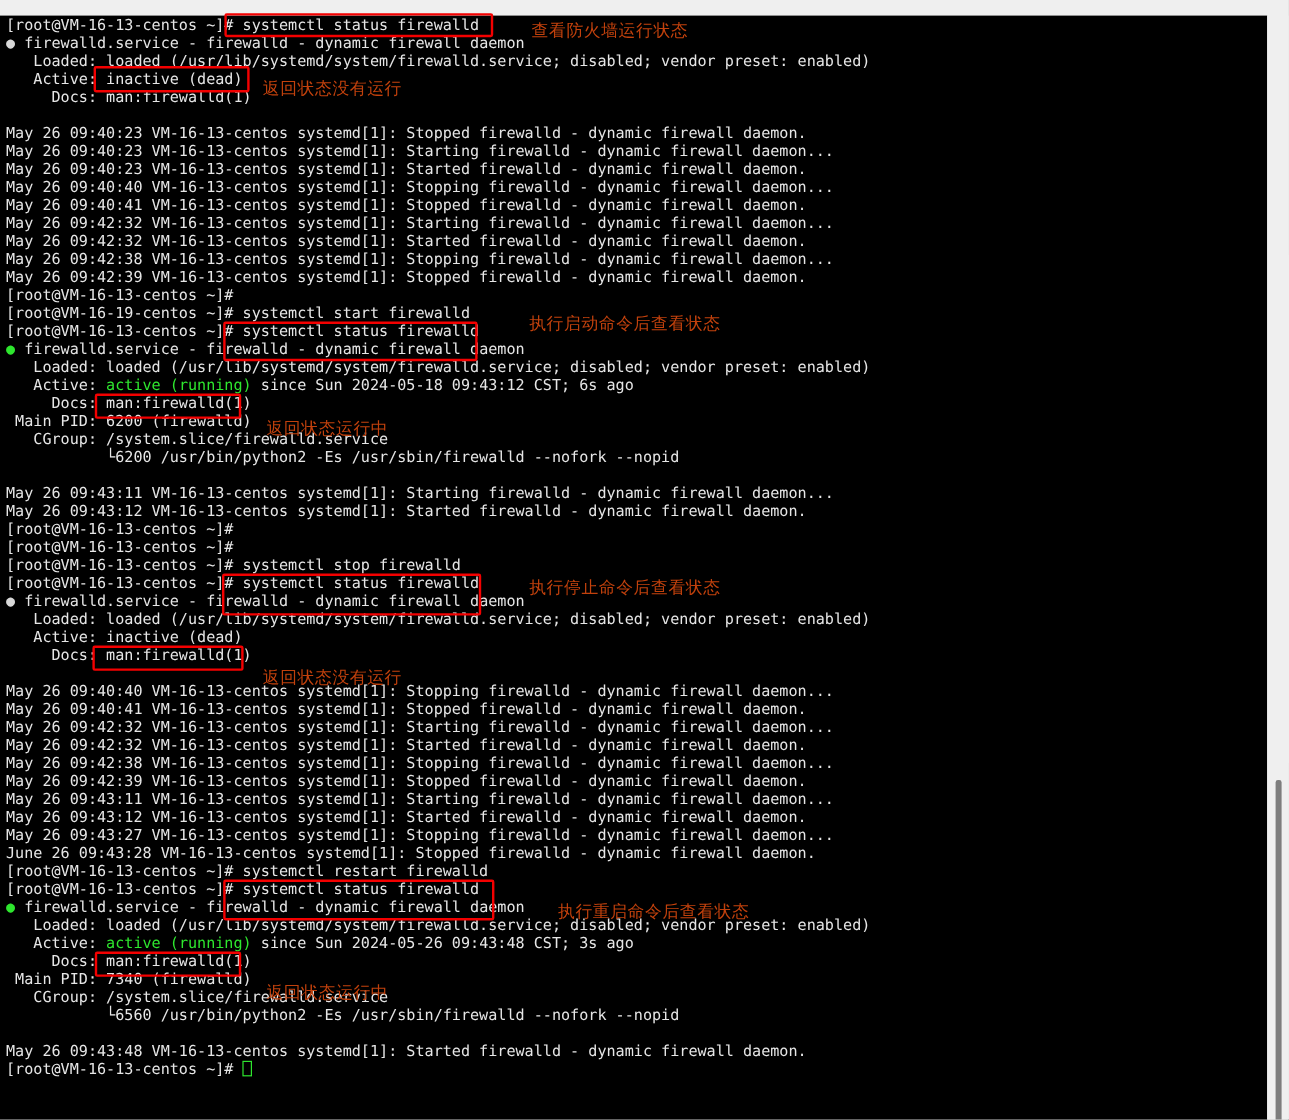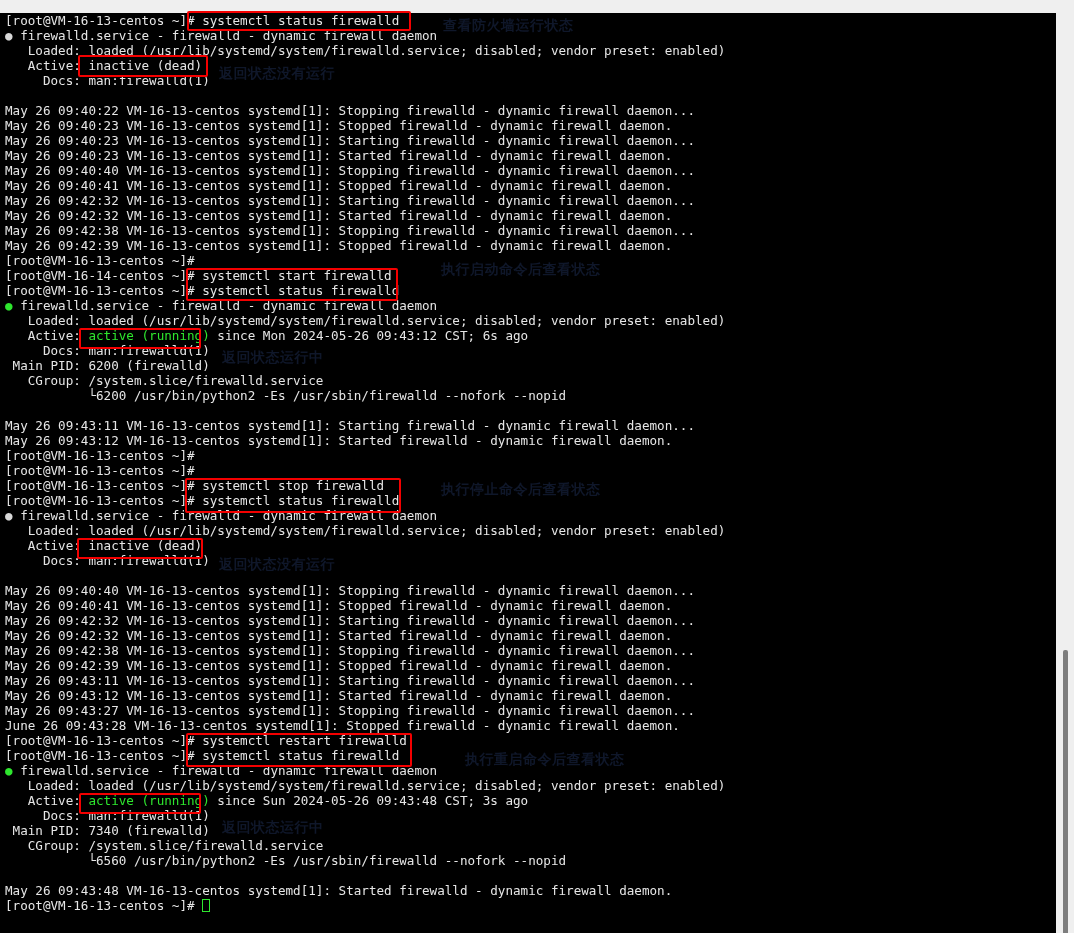--- a/index.html
+++ b/index.html
@@ -27,23 +27,23 @@
     border:1px solid #2ee62e;box-sizing:border-box;
     vertical-align:-2px;
   }
   
   .redbox{
     position:absolute;border:2px solid #f40000;border-radius:2px;
     pointer-events:none;box-sizing:border-box;
   }
   
   .note{
-    position:absolute;color:#0f172a;
+    position:absolute;color:#c2410c;
     font-family:"DejaVu Sans","Liberation Sans",sans-serif;
-    font-size:14px;font-weight:bold;white-space:nowrap;
+    font-size:14px;font-weight:normal;white-space:nowrap;
     letter-spacing:0.5px;
   }
   
   #scroll-track{
     position:absolute;right:0;top:0;width:18px;height:933px;background:#efefef;
   }
   #scroll-thumb{
     position:absolute;right:6px;top:637px;width:5px;height:288px;
     background:#7d7d7d;border-radius:2px;
   }
@@ -54,36 +54,35 @@
 <div id="screen">
 
   <div id="terminal">
     <div id="terminal-lines">
         <div class="line">[root@VM-16-13-centos ~]# systemctl status firewalld</div>
         <div class="line"><span class="bullet-w">●</span><span class="white"> firewalld.service - firewalld - dynamic firewall daemon</span></div>
         <div class="line">   Loaded: loaded (/usr/lib/systemd/system/firewalld.service; disabled; vendor preset: enabled)</div>
         <div class="line">   Active: inactive (dead)</div>
         <div class="line">     Docs: man:firewalld(1)</div>
         <div class="line blank"> </div>
-        <div class="line">May 26 09:40:22 VM-16-13-centos systemd[1]: Stopping firewalld - dynamic firewall daemon...</div>
         <div class="line">May 26 09:40:23 VM-16-13-centos systemd[1]: Stopped firewalld - dynamic firewall daemon.</div>
         <div class="line">May 26 09:40:23 VM-16-13-centos systemd[1]: Starting firewalld - dynamic firewall daemon...</div>
         <div class="line">May 26 09:40:23 VM-16-13-centos systemd[1]: Started firewalld - dynamic firewall daemon.</div>
         <div class="line">May 26 09:40:40 VM-16-13-centos systemd[1]: Stopping firewalld - dynamic firewall daemon...</div>
         <div class="line">May 26 09:40:41 VM-16-13-centos systemd[1]: Stopped firewalld - dynamic firewall daemon.</div>
         <div class="line">May 26 09:42:32 VM-16-13-centos systemd[1]: Starting firewalld - dynamic firewall daemon...</div>
         <div class="line">May 26 09:42:32 VM-16-13-centos systemd[1]: Started firewalld - dynamic firewall daemon.</div>
         <div class="line">May 26 09:42:38 VM-16-13-centos systemd[1]: Stopping firewalld - dynamic firewall daemon...</div>
         <div class="line">May 26 09:42:39 VM-16-13-centos systemd[1]: Stopped firewalld - dynamic firewall daemon.</div>
         <div class="line">[root@VM-16-13-centos ~]# </div>
-        <div class="line">[root@VM-16-14-centos ~]# systemctl start firewalld</div>
+        <div class="line">[root@VM-16-19-centos ~]# systemctl start firewalld</div>
         <div class="line">[root@VM-16-13-centos ~]# systemctl status firewalld</div>
         <div class="line"><span class="bullet-g">●</span><span class="white"> firewalld.service - firewalld - dynamic firewall daemon</span></div>
         <div class="line">   Loaded: loaded (/usr/lib/systemd/system/firewalld.service; disabled; vendor preset: enabled)</div>
-        <div class="line"><span class="white">   Active: </span><span class="green">active (running)</span><span class="white"> since Mon 2024-05-26 09:43:12 CST; 6s ago</span></div>
+        <div class="line"><span class="white">   Active: </span><span class="green">active (running)</span><span class="white"> since Sun 2024-05-18 09:43:12 CST; 6s ago</span></div>
         <div class="line">     Docs: man:firewalld(1)</div>
         <div class="line"> Main PID: 6200 (firewalld)</div>
         <div class="line">   CGroup: /system.slice/firewalld.service</div>
         <div class="line">           └6200 /usr/bin/python2 -Es /usr/sbin/firewalld --nofork --nopid</div>
         <div class="line blank"> </div>
         <div class="line">May 26 09:43:11 VM-16-13-centos systemd[1]: Starting firewalld - dynamic firewall daemon...</div>
         <div class="line">May 26 09:43:12 VM-16-13-centos systemd[1]: Started firewalld - dynamic firewall daemon.</div>
         <div class="line">[root@VM-16-13-centos ~]# </div>
         <div class="line">[root@VM-16-13-centos ~]# </div>
         <div class="line">[root@VM-16-13-centos ~]# systemctl stop firewalld</div>

